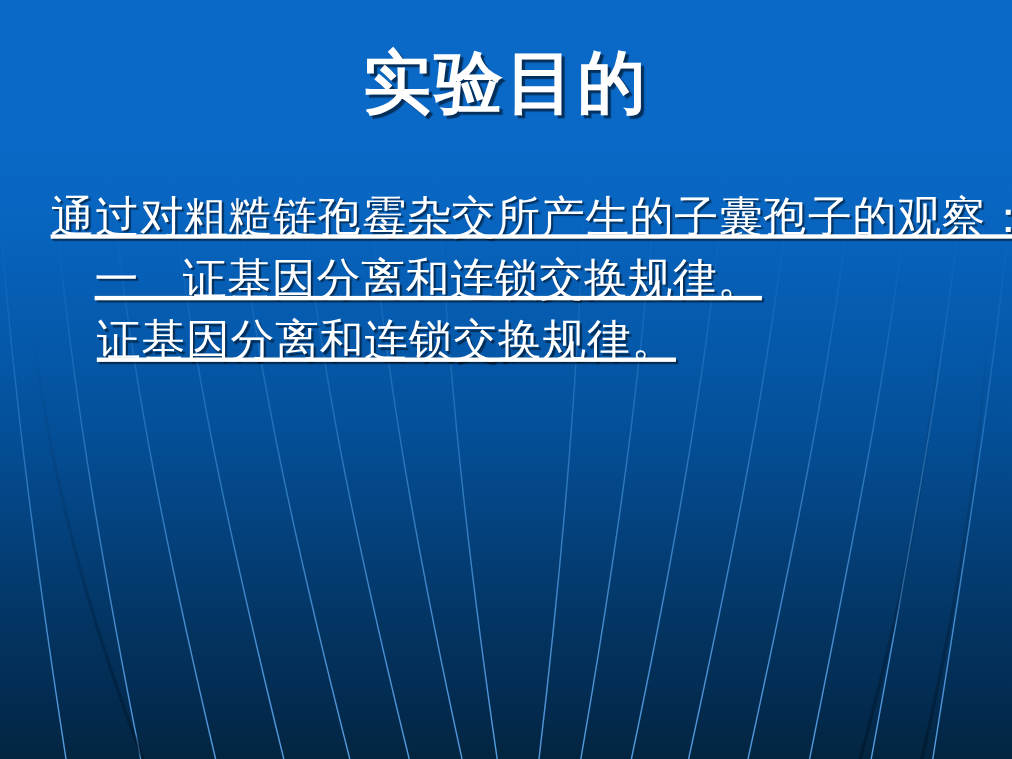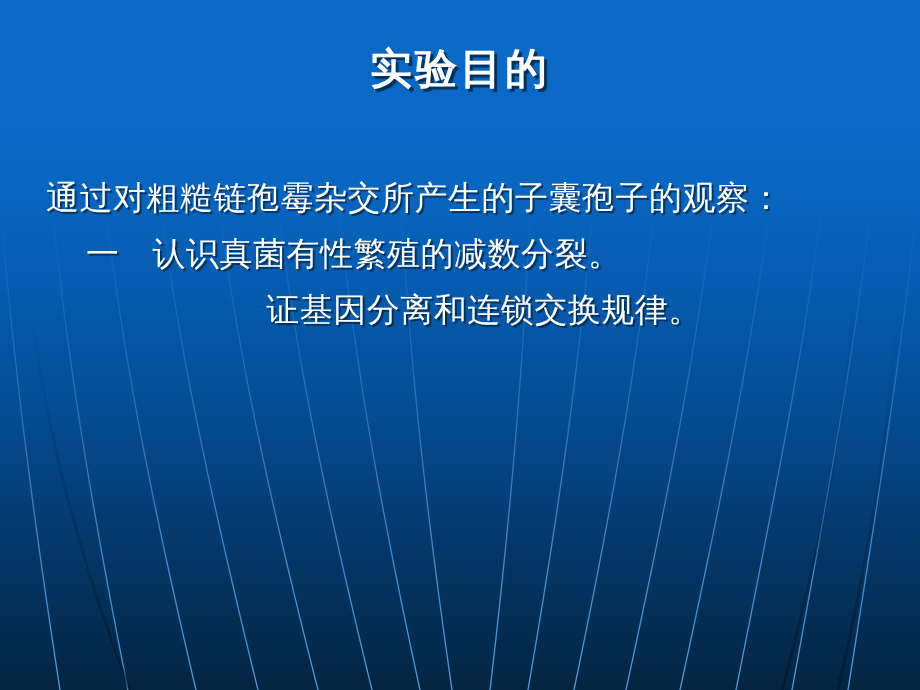--- a/index.html
+++ b/index.html
@@ -35,46 +35,48 @@
   
   #title-block {
     position: absolute;
     left: 0;
     top: 46px;
     width: 920px;
     text-align: center;
   }
   #slide-title {
     display: inline-block;
-    font-size: 42px;
+    font-size: 62px;
     line-height: 1.1;
     font-weight: bold;
     color: #ffffff;
     letter-spacing: 3px;
     text-shadow: 3px 3px 1px rgba(0, 0, 0, 0.55);
     white-space: nowrap;
+    font-family: Liberation Mono, monospace;
   }
   
   #body-block {
     position: absolute;
     left: 44px;
     top: 170px;
     width: 836px;
   }
   .body-line {
     color: #ffffff;
-    font-size: 33px;
+    font-size: 40px;
     line-height: 56px;
     letter-spacing: 0.5px;
     white-space: pre;
     text-shadow: 2px 2px 1px rgba(0, 0, 0, 0.5);
+    text-decoration: underline;
   }
   .indent-0 { padding-left: 2px; }
   .indent-1 { padding-left: 42px; }
-  .indent-2 { padding-left: 44px; text-align: center; }
+  .indent-2 { padding-left: 44px; }
 </style>
 </head>
 <body>
 
 <div id="slide">
 
   <svg id="globe-grid" viewBox="0 0 920 690" preserveAspectRatio="none" aria-hidden="true">
     <defs>
       <linearGradient id="fadeDown" x1="0" y1="0" x2="0" y2="1">
         <stop offset="0.00" stop-color="#2f86d8" stop-opacity="0"></stop>
@@ -136,17 +138,17 @@
       <path d="M 898 300 C 890 430, 868 560, 838 690"></path>
     </g>
   </svg>
 
   <div id="title-block">
     <div id="slide-title">实验目的</div>
   </div>
 
   <div id="body-block">
     <div class="body-line indent-0">通过对粗糙链孢霉杂交所产生的子囊孢子的观察：</div>
-    <div class="body-line indent-1">一   认识真菌有性繁殖的减数分裂。</div>
+    <div class="body-line indent-1">一   证基因分离和连锁交换规律。</div>
     <div class="body-line indent-2">证基因分离和连锁交换规律。</div>
   </div>
 
 </div>
 
 </body></html>

